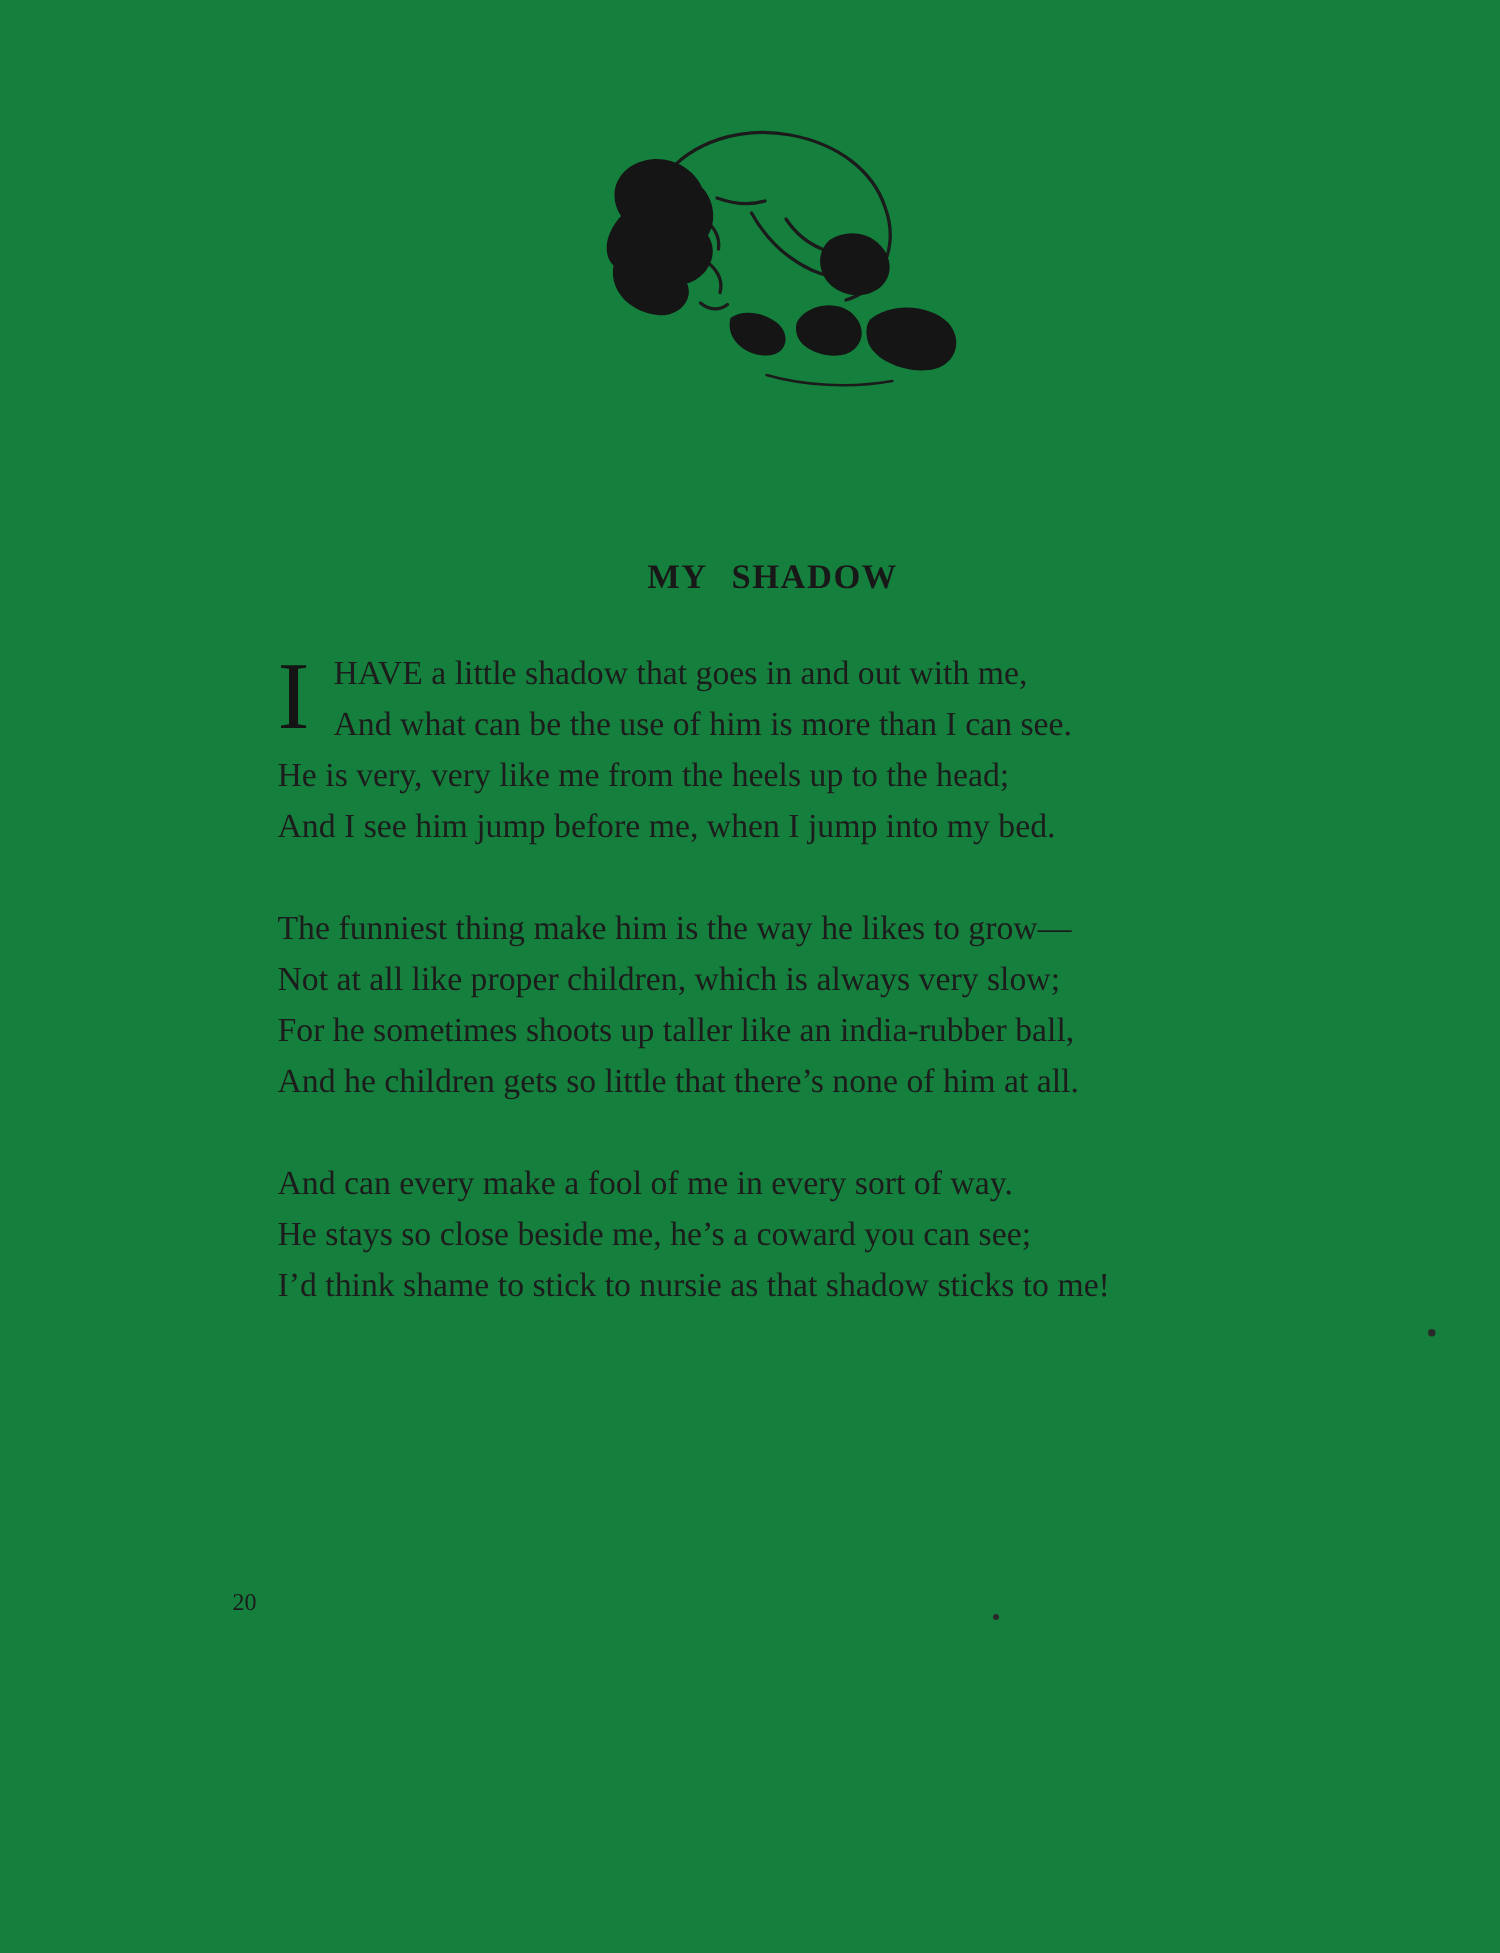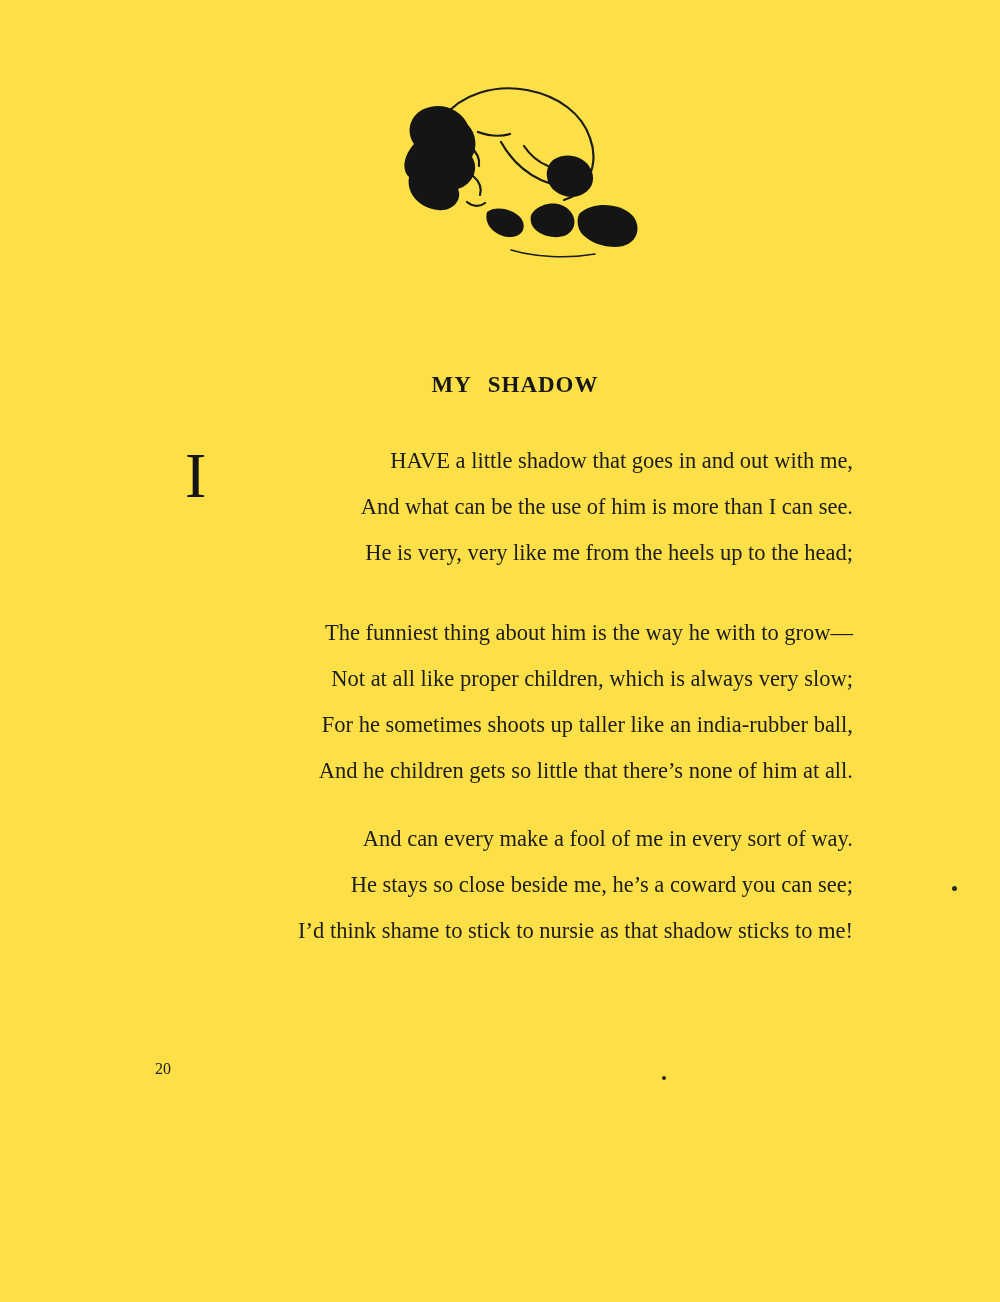--- a/index.html
+++ b/index.html
@@ -4,21 +4,21 @@
 <style>
   html, body {
     margin: 0;
     padding: 0;
     background: #ffffff;
   }
   .page {
     position: relative;
     width: 1000px;
     height: 1302px;
-    background: #fde047;
+    background: #15803d;
     font-family: "Liberation Serif", "DejaVu Serif", serif;
     color: #1c1c1c;
     overflow: hidden;
   }
   .illustration {
     position: absolute;
     top: 84px;
     left: 383px;
     width: 262px;
     height: 185px;
@@ -56,24 +56,23 @@
   .dropcap {
     float: left;
     font-size: 64px;
     line-height: 60px;
     height: 62px;
     padding: 2px 16px 0 0;
     font-weight: 400;
     color: #141414;
   }
   .line {
-    margin: 12px;
+    margin: 0;
     padding: 0;
     white-space: nowrap;
-    text-align: right;
   }
   .page-number {
     position: absolute;
     left: 155px;
     top: 1060px;
     font-size: 16px;
     color: #1c1c1c;
   }
   .speck {
     position: absolute;
@@ -113,24 +112,25 @@
 
   <h1 class="title">MY SHADOW</h1>
 
   <section class="poem">
 
     <div class="stanza">
       <span class="dropcap">I</span>
       <p class="line">HAVE a little shadow that goes in and out with me,</p>
       <p class="line">And what can be the use of him is more than I can see.</p>
       <p class="line">He is very, very like me from the heels up to the head;</p>
+      <p class="line">And I see him jump before me, when I jump into my bed.</p>
     </div>
 
     <div class="stanza">
-      <p class="line">The funniest thing about him is the way he with to grow—</p>
+      <p class="line">The funniest thing make him is the way he likes to grow—</p>
       <p class="line">Not at all like proper children, which is always very slow;</p>
       <p class="line">For he sometimes shoots up taller like an india-rubber ball,</p>
       <p class="line">And he children gets so little that there’s none of him at all.</p>
     </div>
 
     <div class="stanza">
       <p class="line">And can every make a fool of me in every sort of way.</p>
       <p class="line">He stays so close beside me, he’s a coward you can see;</p>
       <p class="line">I’d think shame to stick to nursie as that shadow sticks to me!</p>
     </div>

